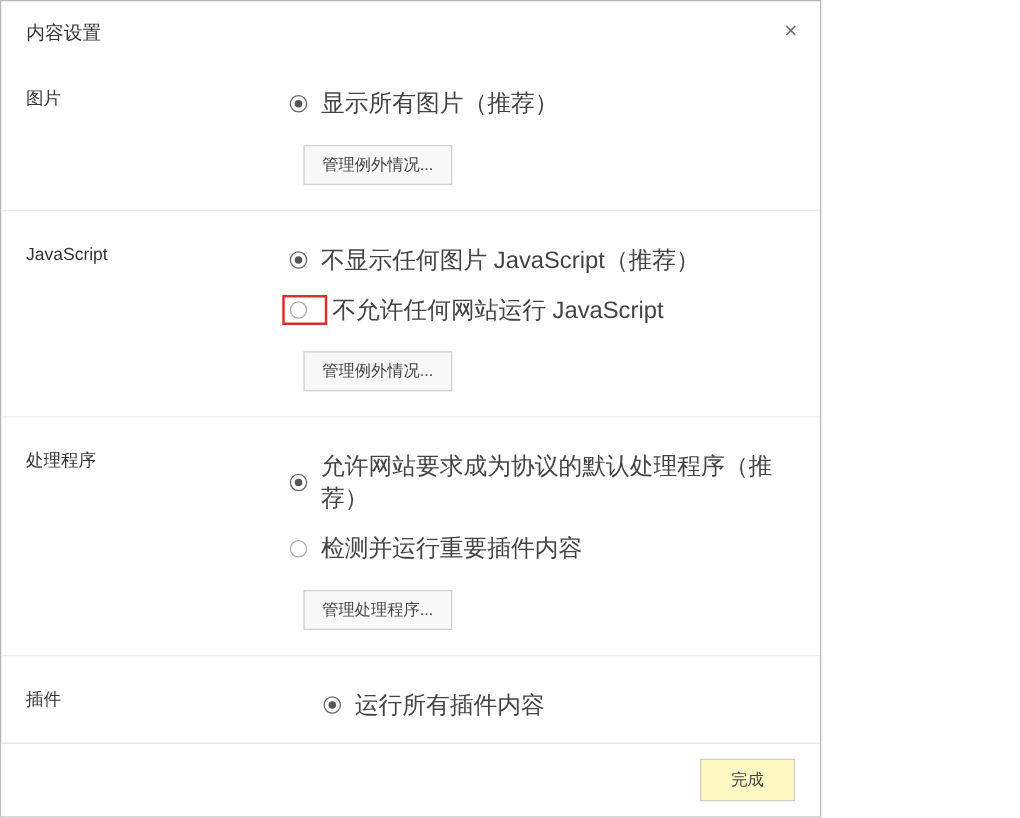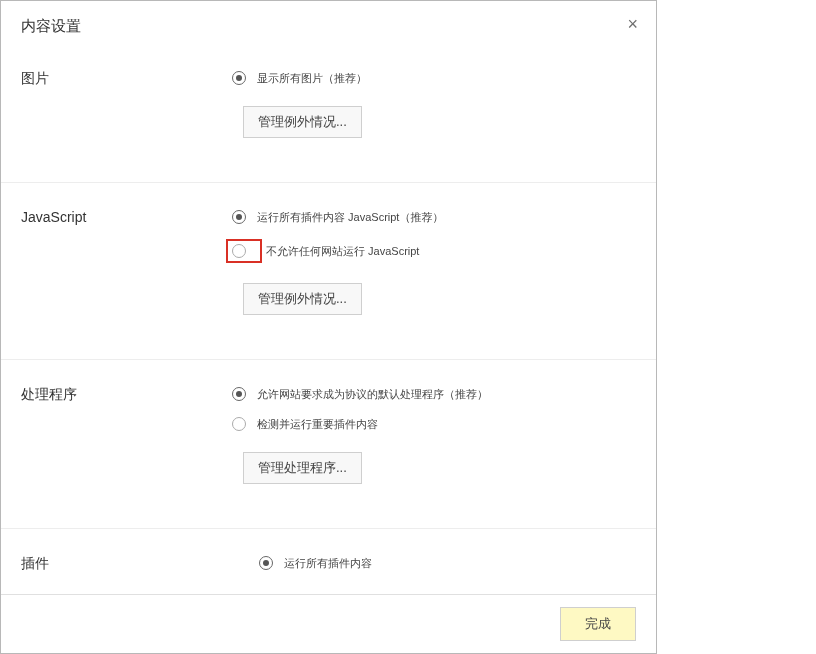--- a/index.html
+++ b/index.html
@@ -37,21 +37,21 @@
       background: none;
       border: none;
       padding: 0;
     }
     .modal-body {
       flex: 1;
       overflow-y: scroll;
       padding: 0;
     }
     .section {
-      padding: 24px 20px 44px 20px;
+      padding: 24px 20px 20px 20px;
       border-bottom: 1px solid #ededed;
       display: flex;
     }
     .section:last-child { border-bottom: none; gap: 27px; }
     .section-label {
       width: 210px;
       flex-shrink: 0;
       font-size: 14px;
       color: #333;
       padding-top: 2px;
@@ -89,23 +89,22 @@
     }
     .radio-inner {
       width: 6px;
       height: 6px;
       border-radius: 50%;
       background: #555;
       display: none;
     }
     .radio-outer.checked .radio-inner { display: block; }
     .radio-label {
-      font-size: 11px;
+      font-size: 19px;
       color: #444;
-      text-align: center;
     }
     .highlight-box {
       border: 2px solid #d93025;
       padding: 2px 3px 2px 3px;
       margin-left: -5px;
       margin-right: 4px;
       display: inline-flex;
       align-items: center;
     }
     .btn {
@@ -175,21 +174,21 @@
 
     <div class="section">
       <div class="section-label">JavaScript</div>
       <div class="section-content">
         <div class="radio-row">
           <span class="radio-wrap">
             <span class="radio-outer checked">
                 <span class="radio-inner"></span>
               </span>
           </span>
-          <span class="radio-label">运行所有插件内容 JavaScript（推荐）</span>
+          <span class="radio-label">不显示任何图片 JavaScript（推荐）</span>
         </div>
         <div class="radio-row">
           <span class="highlight-box">
             <span class="radio-wrap">
               <span class="radio-outer"></span>
             </span>
           </span>
           <span class="radio-label">不允许任何网站运行 JavaScript</span>
         </div>
         <button class="btn">管理例外情况...</button>

